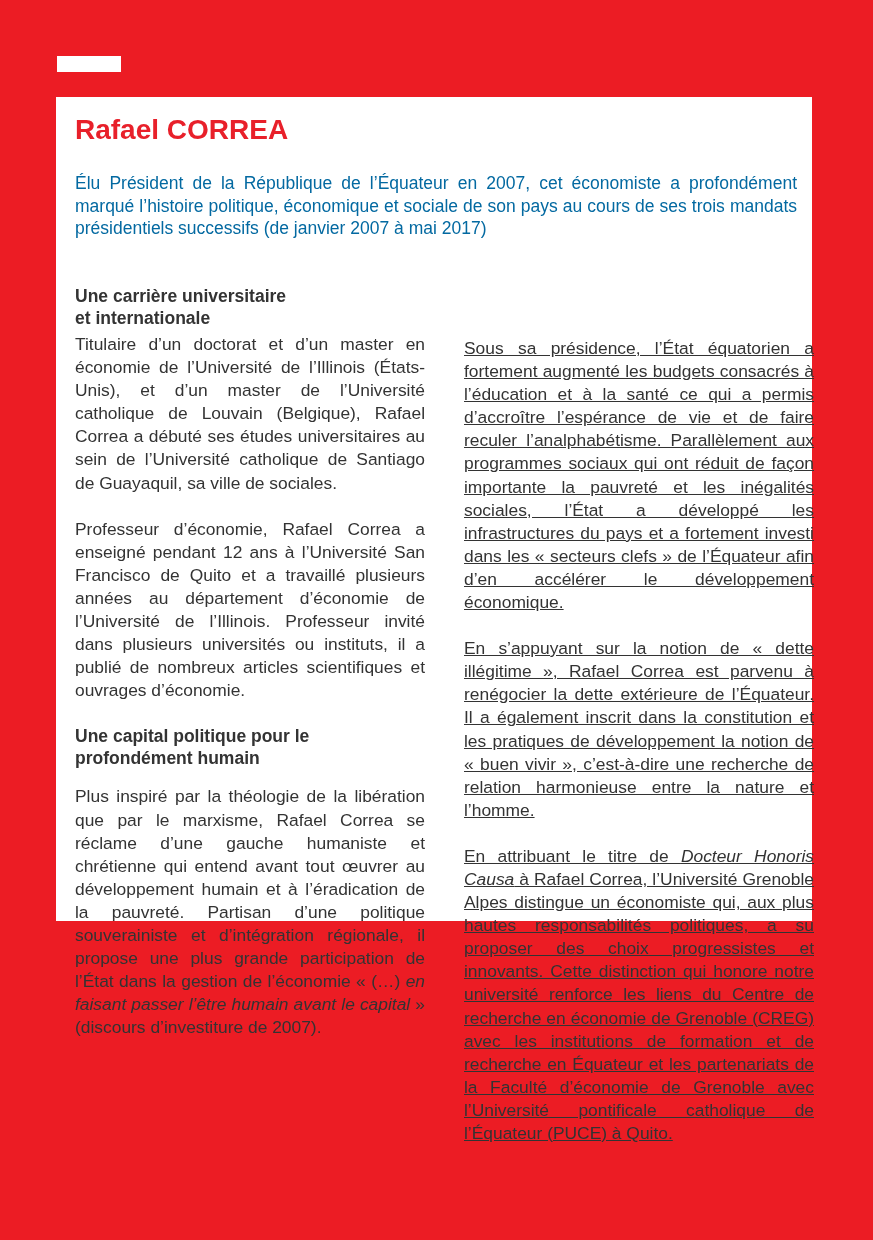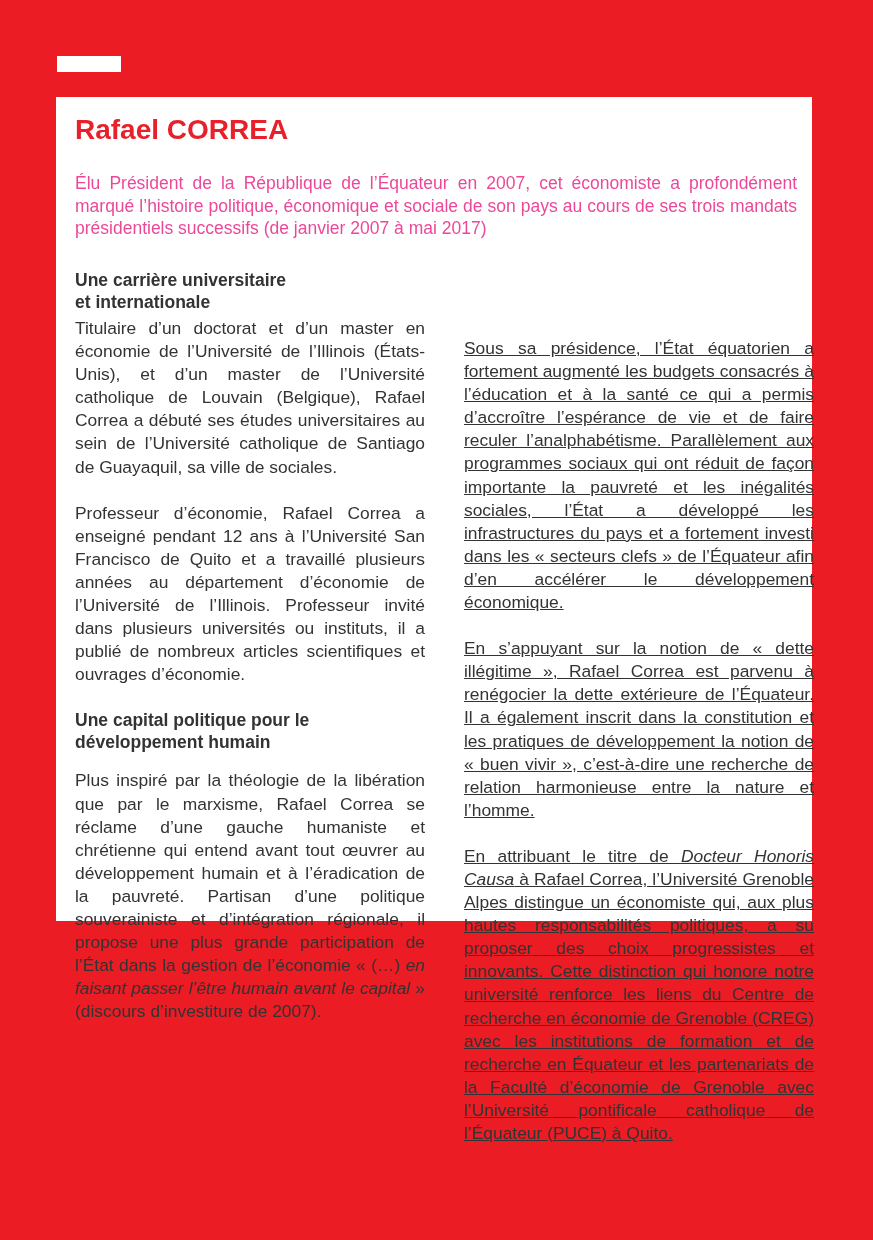--- a/index.html
+++ b/index.html
@@ -20,24 +20,24 @@
     width: 756px; height: 824px; background: #ffffff;
   }
   .title {
     position: absolute; left: 19px; top: 17px;
     margin: 0; font-size: 28px; font-weight: bold;
     color: #e8202a; letter-spacing: 0px;
   }
   .intro {
     position: absolute; left: 19px; top: 75px; width: 722px;
     margin: 0; font-size: 17.5px; line-height: 22.6px;
-    text-align: justify; color: #ec4899;
+    text-align: justify; color: #0369a1;
   }
   .col {
-    position: absolute; top: 172px;
+    position: absolute; top: 188px;
     font-size: 17.4px; line-height: 23.1px;
     text-align: justify; hyphens: manual;
   }
   .col-left { left: 19px; width: 350px; }
   .col-right { left: 408px; width: 350px; top: 240px; text-decoration: underline; }
   .col h2 {
     margin: 0; font-size: 17.5px; line-height: 22px; font-weight: bold;
     color: #333; text-align: left;
   }
   .col p { margin: 0 0 23px 0; }
@@ -58,21 +58,21 @@
   <div class="col col-left">
     <h2>
       <span>Une carrière universitaire</span><br>
       <span>et internationale</span>
     </h2>
     <p>Titulaire d’un doctorat et d’un master en économie de l’Université de l’Illinois (États-Unis), et d’un master de l’Université catholique de Louvain (Belgique), Rafael Correa a débuté ses études universitaires au sein de l’Université catholique de Santiago de Guayaquil, sa ville de sociales.</p>
     <p>Professeur d’économie, Rafael Correa a enseigné pendant 12 ans à l’Université San Francisco de Quito et a travaillé plusieurs années au département d’économie de l’Université de l’Illinois. Professeur invité dans plusieurs universités ou instituts, il a publié de nombreux articles scientifiques et ouvrages d’économie.</p>
 
     <h2 class="second">
       <span>Une capital politique pour le</span><br>
-      <span>développement humain</span>
+      <span>profondément humain</span>
     </h2>
     <p class="last"><span>Plus inspiré par la théologie de la libération que par le marxisme, Rafael Correa se réclame d’une gauche humaniste et chrétienne qui entend avant tout œuvrer au développement humain et à l’éradication de la pauvreté. Partisan d’une politique souverainiste et d’intégration régionale, il propose une plus grande participation de l’État dans la gestion de l’économie « (…) </span><em>en faisant passer l’être humain avant le capital</em><span> » (discours d’investiture de 2007).</span></p>
   </div>
 
   <div class="col col-right">
     <p>Sous sa présidence, l’État équatorien a fortement augmenté les budgets consacrés à l’éducation et à la santé ce qui a permis d’accroître l’espérance de vie et de faire reculer l’analphabétisme. Parallèlement aux programmes sociaux qui ont réduit de façon importante la pauvreté et les inégalités sociales, l’État a développé les infrastructures du pays et a fortement investi dans les « secteurs clefs » de l’Équateur afin d’en accélérer le développement économique.</p>
     <p>En s’appuyant sur la notion de « dette illégitime », Rafael Correa est parvenu à renégocier la dette extérieure de l’Équateur. Il a également inscrit dans la constitution et les pratiques de développement la notion de « buen vivir », c’est-à-dire une recherche de relation harmonieuse entre la nature et l’homme.</p>
     <p class="last"><span>En attribuant le titre de </span><em>Docteur Honoris Causa</em><span> à Rafael Correa, l’Université Grenoble Alpes distingue un économiste qui, aux plus hautes responsabilités politiques, a su proposer des choix progressistes et innovants. Cette distinction qui honore notre université renforce les liens du Centre de recherche en économie de Grenoble (CREG) avec les institutions de formation et de recherche en Équateur et les partenariats de la Faculté d’économie de Grenoble avec l’Université pontificale catholique de l’Équateur (PUCE) à Quito.</span></p>
   </div>
 </div>

